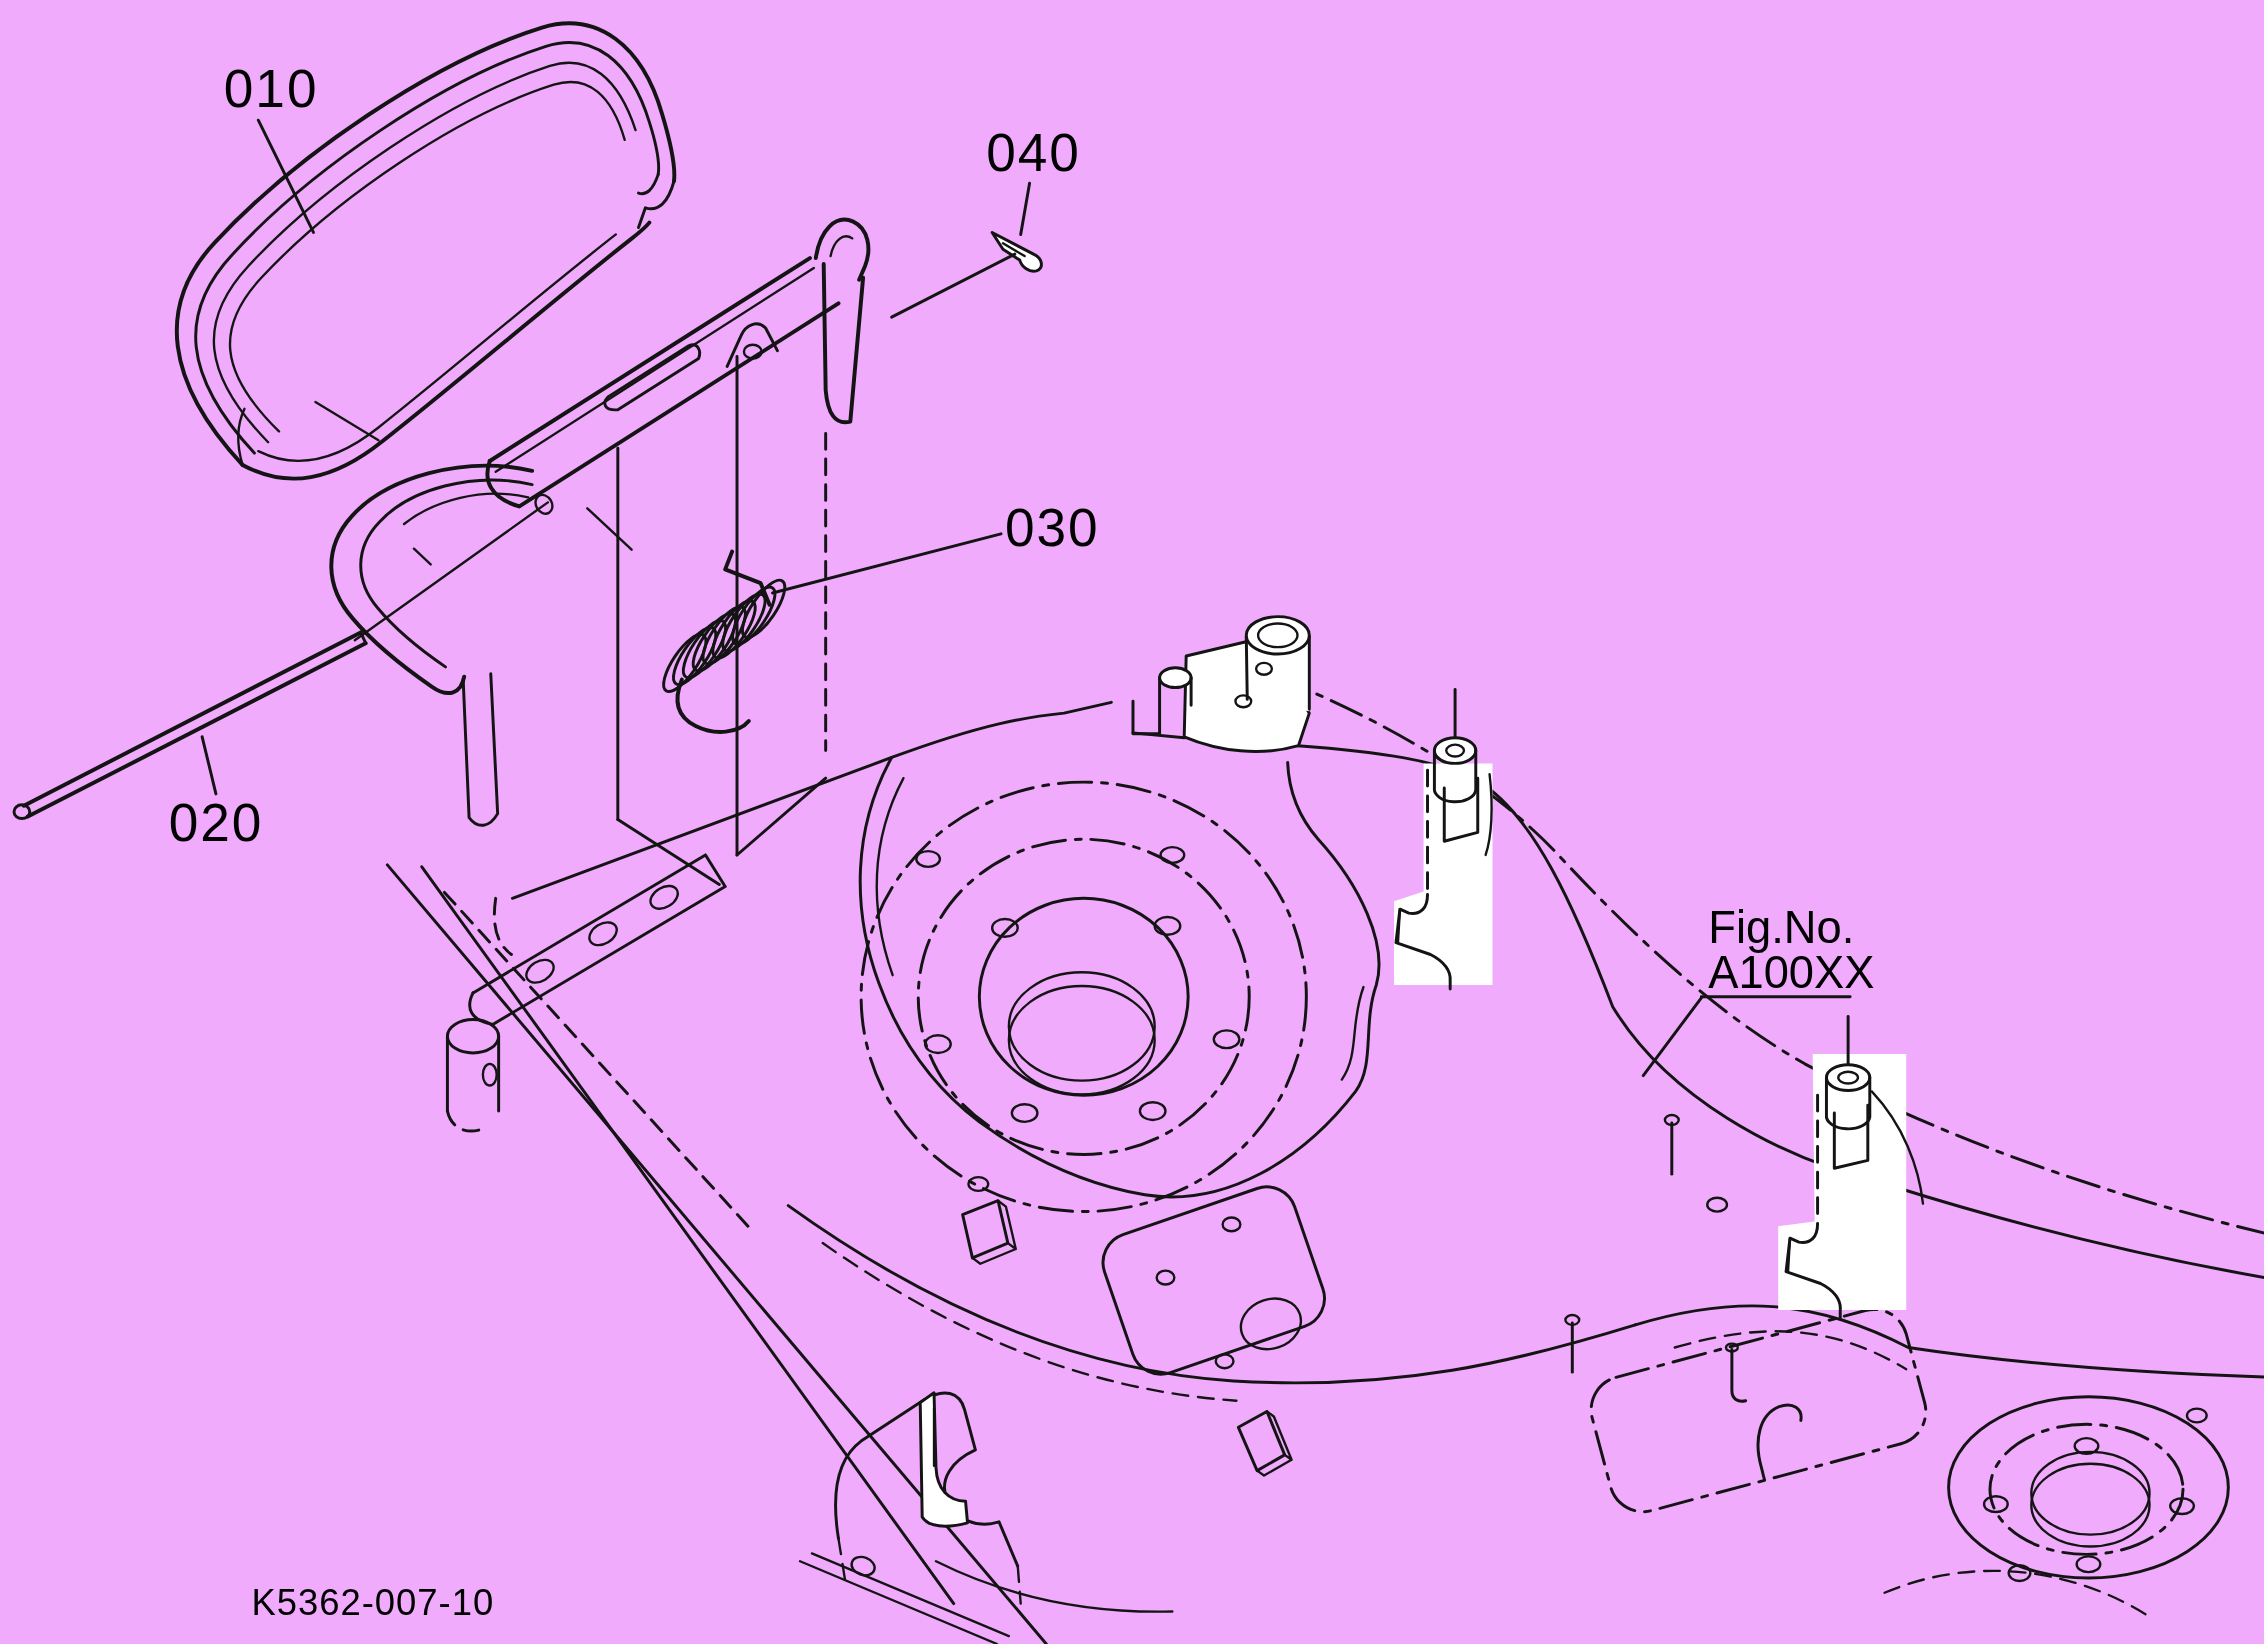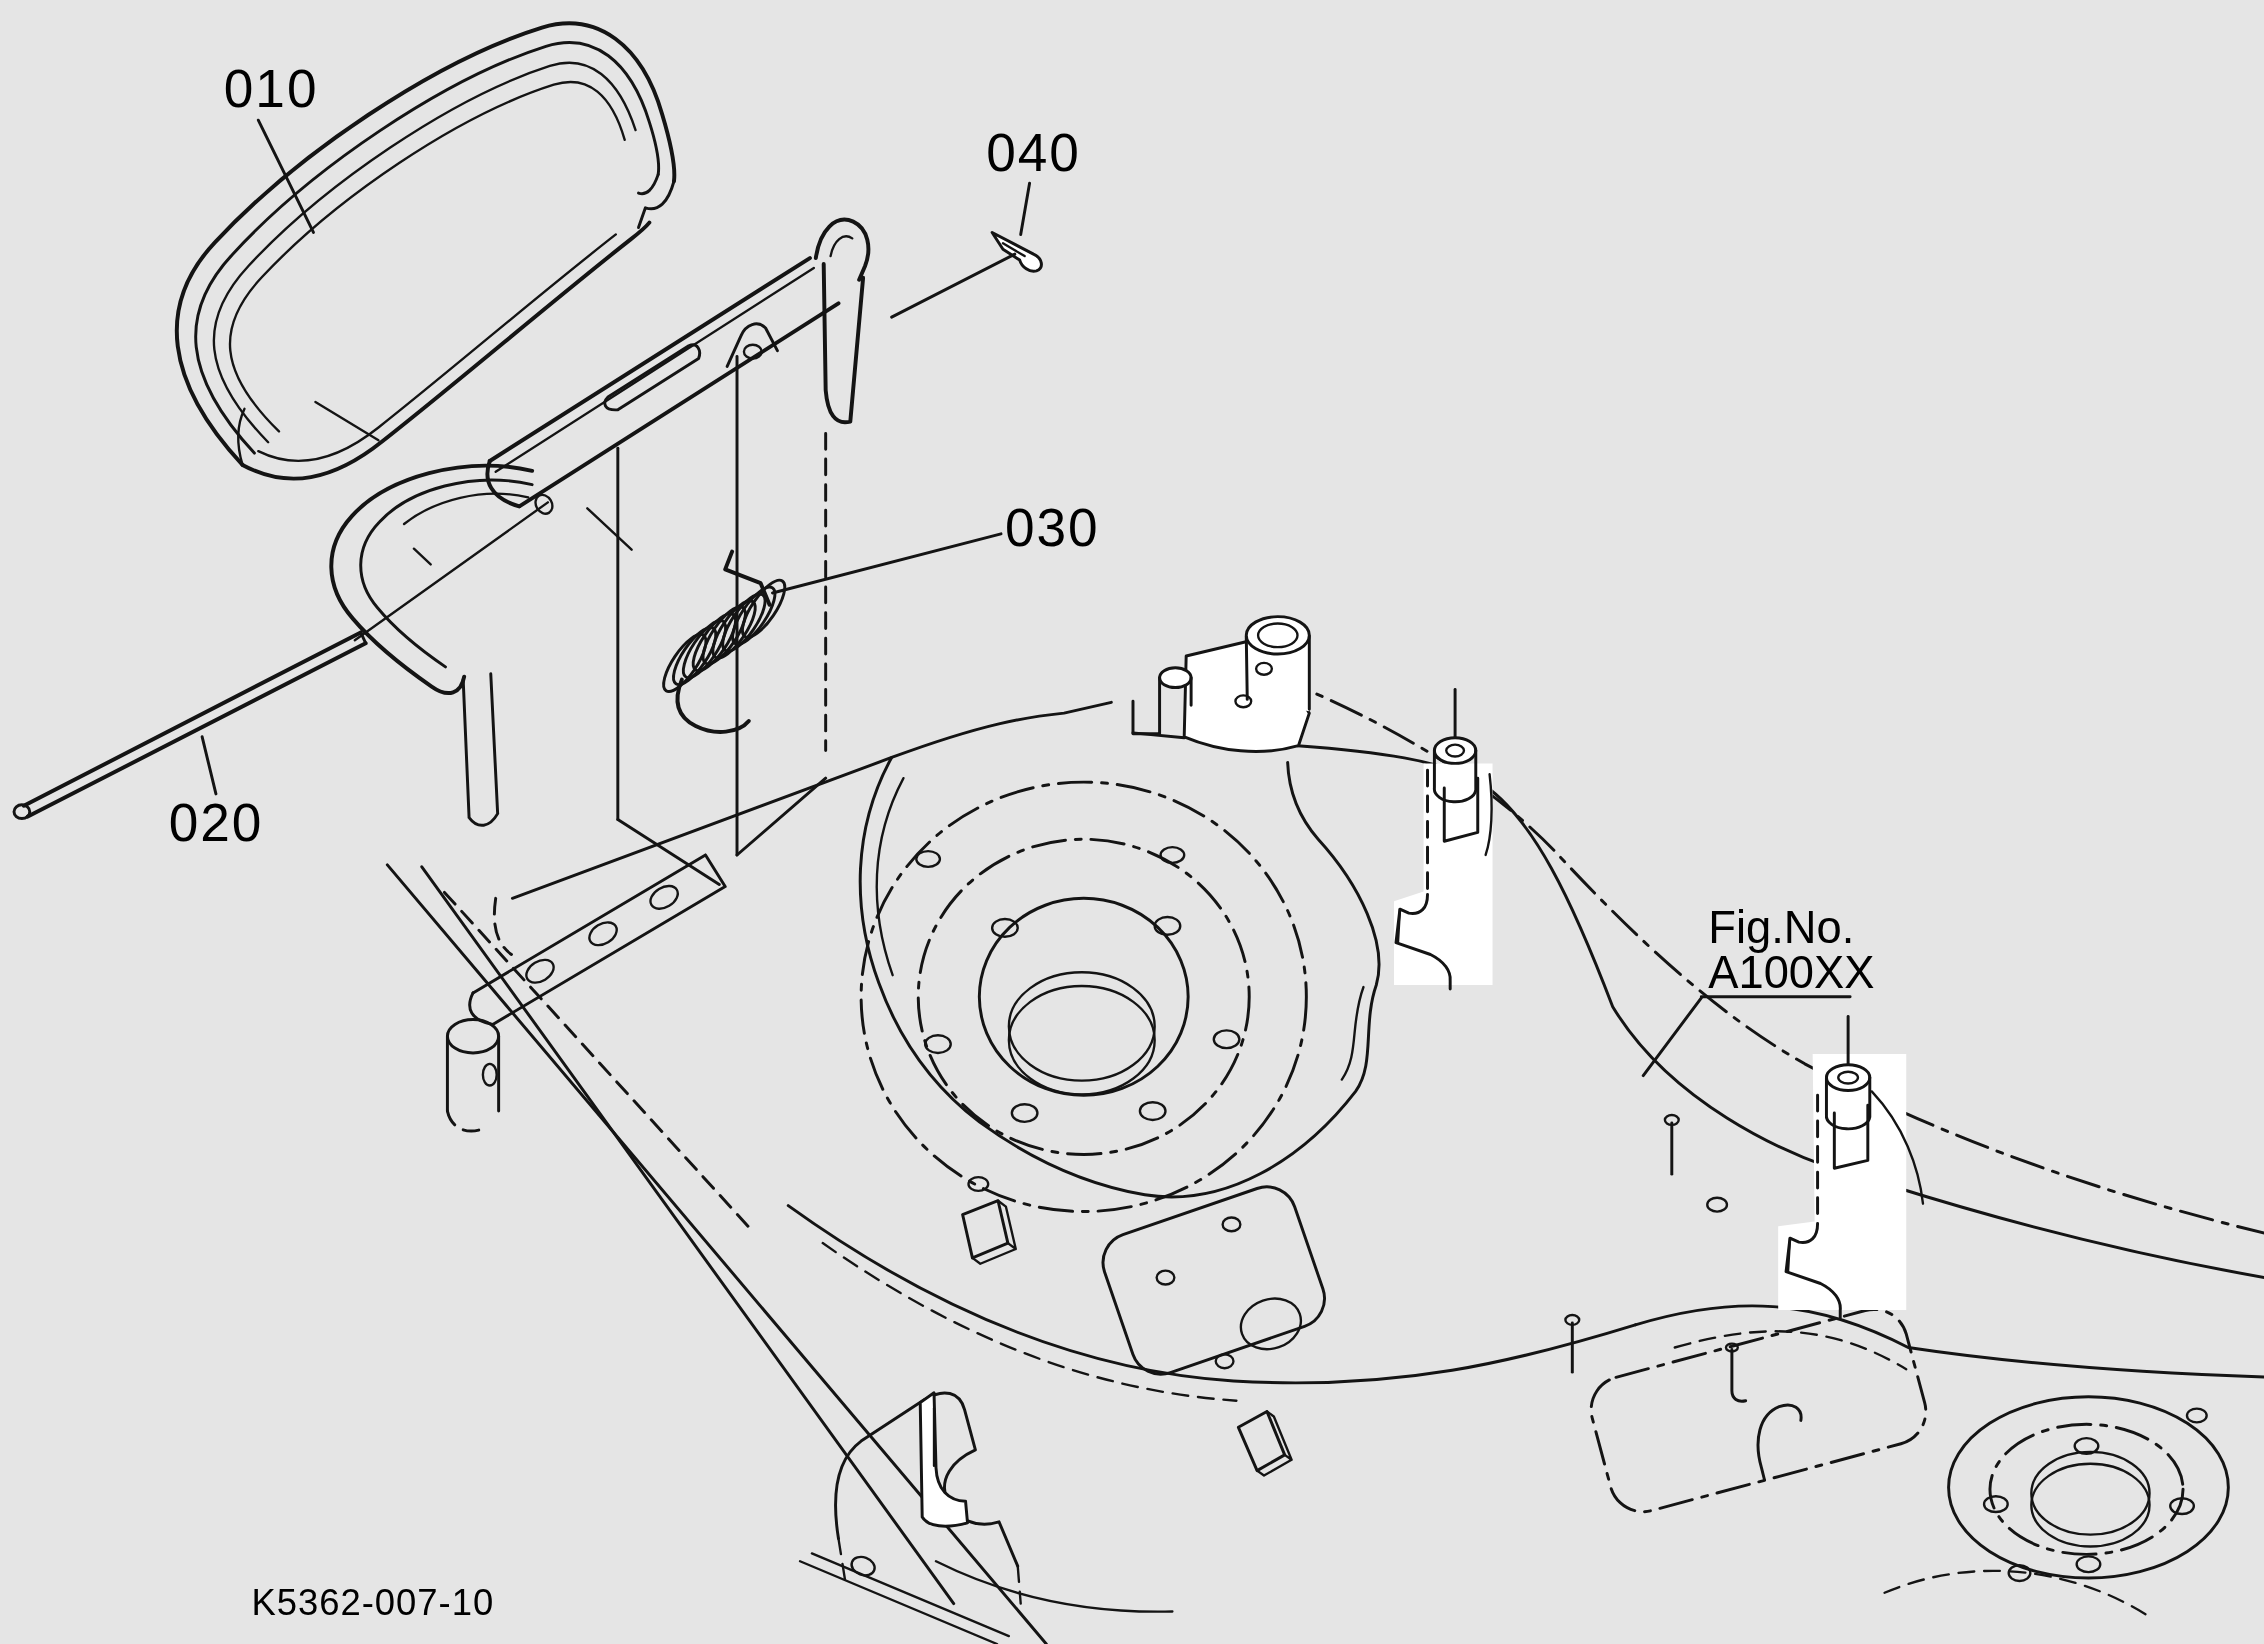--- a/index.html
+++ b/index.html
@@ -1,16 +1,16 @@
 <!DOCTYPE html>
 <html><head>
 <meta charset="utf-8">
 <style>
   html,body{margin:0;padding:0;background:#ffffff;}
-  .page{position:relative;width:2265px;height:1644px;background:#e5e5e5;overflow:hidden;
+  .page{position:relative;width:2265px;height:1644px;background:#f0abfc;overflow:hidden;
         font-family:"Liberation Sans", sans-serif;}
   svg{position:absolute;left:0;top:0;}
   .ln  {fill:none;stroke:#141414;stroke-width:4;stroke-linecap:round;stroke-linejoin:round;}
   .ln2 {fill:none;stroke:#141414;stroke-width:3;stroke-linecap:round;stroke-linejoin:round;}
   .thin{fill:none;stroke:#141414;stroke-width:2.4;stroke-linecap:round;stroke-linejoin:round;}
   .dash{stroke-dasharray:16 10;}
   .dadot{stroke-dasharray:34 10 6 10;}
   .wfill{fill:#ffffff;}
   .part-label{font-size:54px;fill:#000;letter-spacing:2px;}
   .fig-label{font-size:46px;fill:#000;}

